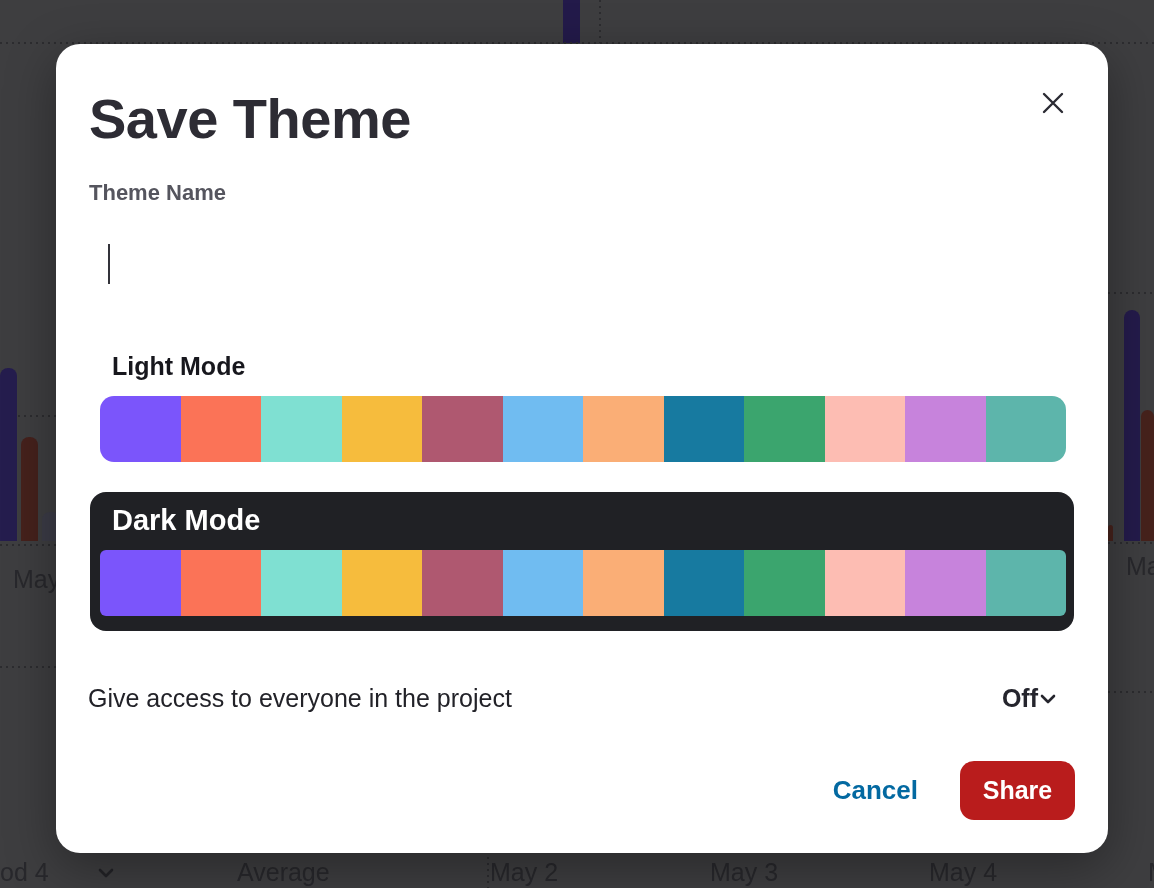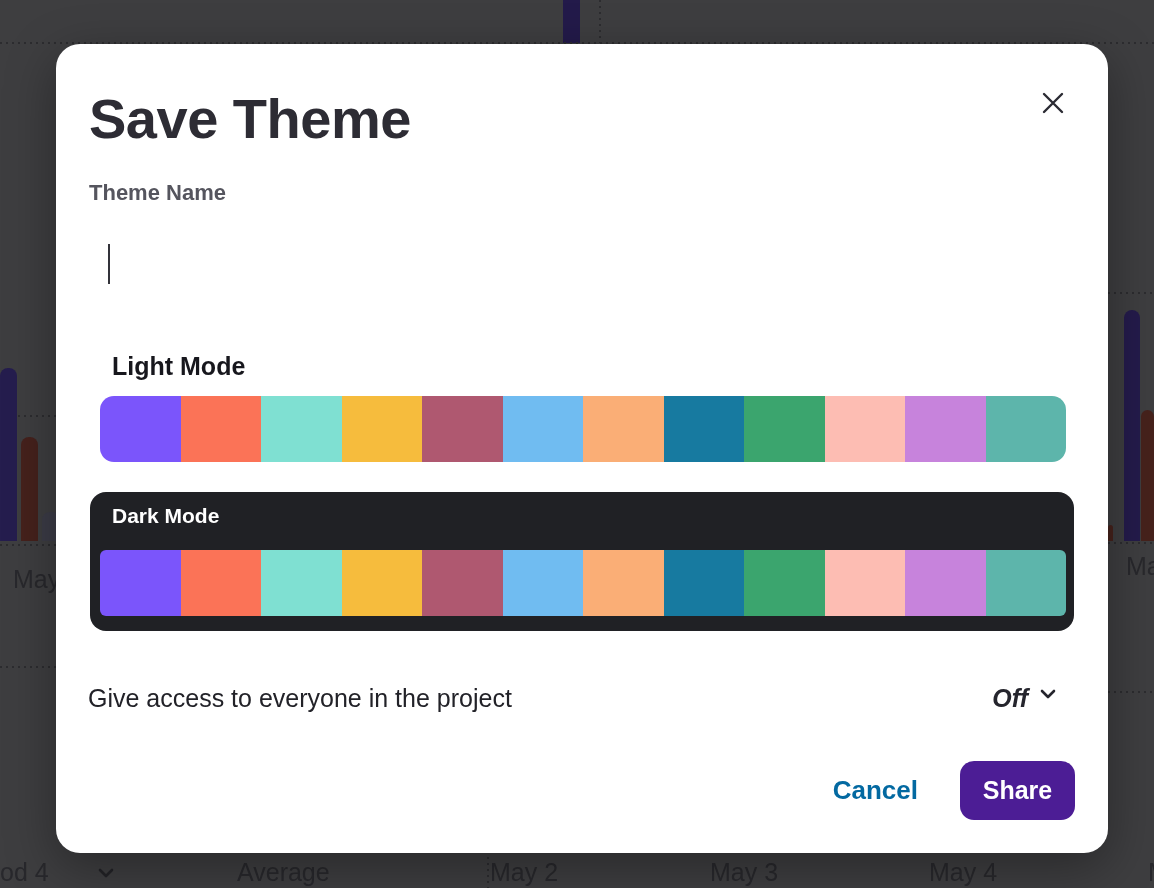--- a/index.html
+++ b/index.html
@@ -57,45 +57,45 @@
   .palette.light {
     position:absolute; left:44px; top:352px; width:966px; height:66px; border-radius:14px;
   }
   .swatch { flex:1 1 0; }
   .dark-card {
     position:absolute; left:34px; top:448px; width:984px; height:139px;
     background:#202125; border-radius:16px;
   }
   .section-label-dark {
     position:absolute; left:22px; top:12px;
-    font-size:21px; font-weight:700; color:#ffffff;
+    font-size:29px; font-weight:700; color:#ffffff;
   }
   .palette.dark {
     position:absolute; left:10px; top:58px; width:966px; height:66px; border-radius:6px;
   }
   .access-row {
     position:absolute; left:32px; right:50px; top:636px; height:36px;
     display:flex; align-items:center; justify-content:space-between;
   }
   .access-label { font-size:25px; color:#222228; }
   .access-select {
-    display:flex; align-items:flex-start; gap:10px; cursor:pointer;font-style:italic;
+    display:flex; align-items:flex-end; gap:0; cursor:pointer;
   }
   .access-value { font-size:25px; font-weight:600; color:#25252d; }
   .btn-row {
     position:absolute; right:33px; top:716px; height:60px;
     display:flex; align-items:center; gap:42px;
   }
   .cancel-btn {
     font-size:26px; font-weight:600; color:#0369a1; cursor:pointer; background:none; border:none;
     font-family:inherit;
   }
   .share-btn {
     width:115px; height:59px; border:none; border-radius:14px;
-    background:#4c1d95; color:#ffffff; font-size:25px; font-weight:600;
+    background:#b91c1c; color:#ffffff; font-size:25px; font-weight:600;
     font-family:inherit; cursor:pointer;
   }
 </style>
 </head>
 <body>
 
 <div>
 
   <div class="bar" style="left:563px; top:0; width:17px; height:43px; background:#231a4a; border-radius:0;"></div>
   <div class="dot-v" style="left:599px; top:0; height:43px;"></div>

